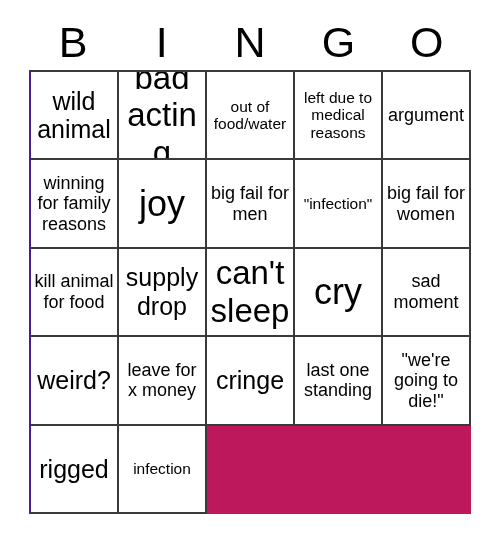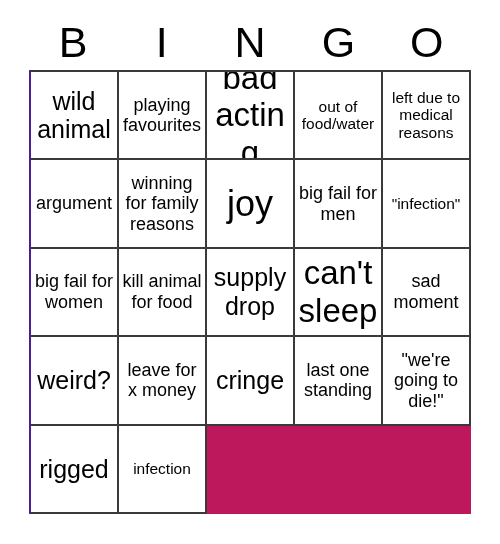--- a/index.html
+++ b/index.html
@@ -99,23 +99,20 @@
     <div class="header-letter">G</div>
     <div class="header-letter">O</div>
   </div>
 
   <div id="grid">
 
     <div class="cell">
       <span class="cell-text sz-l">wild animal</span>
     </div>
     <div class="cell">
-      <span class="cell-text sz-s">playing favourites</span>
-    </div>
-    <div class="cell">
       <span class="cell-text sz-xl">bad acting</span>
     </div>
     <div class="cell">
       <span class="cell-text sz-xs">out of food/water</span>
     </div>
     <div class="cell">
       <span class="cell-text sz-xs">left due to medical reasons</span>
     </div>
 
     <div class="cell">
@@ -141,20 +138,23 @@
       <span class="cell-text sz-m">kill animal for food</span>
     </div>
     <div class="cell">
       <span class="cell-text sz-l">supply drop</span>
     </div>
     <div class="cell">
       <span class="cell-text sz-xl">can't sleep</span>
     </div>
 
     <div class="cell">
+      <span class="cell-text sz-xxl">cry</span>
+    </div>
+    <div class="cell">
       <span class="cell-text sz-m">sad moment</span>
     </div>
     <div class="cell">
       <span class="cell-text sz-l">weird?</span>
     </div>
     <div class="cell">
       <span class="cell-text sz-m">leave for x money</span>
     </div>
     <div class="cell">
       <span class="cell-text sz-l">cringe</span>

